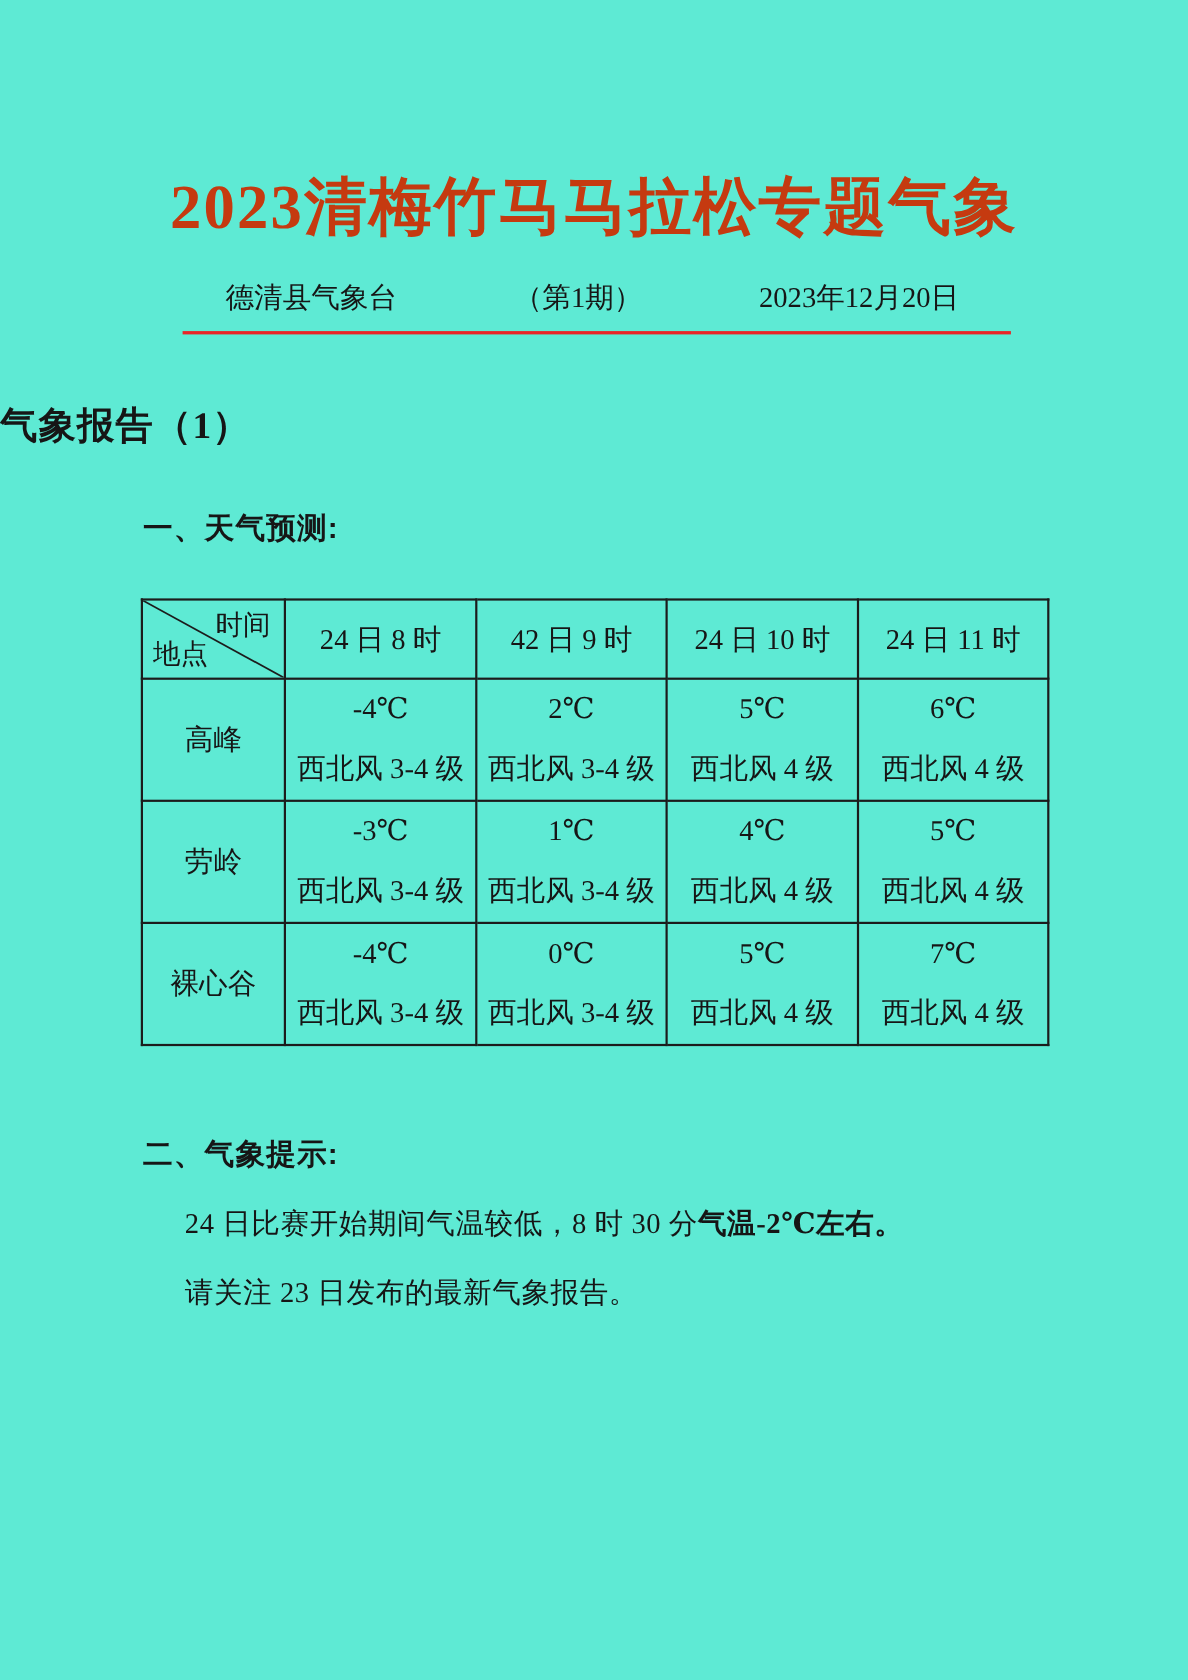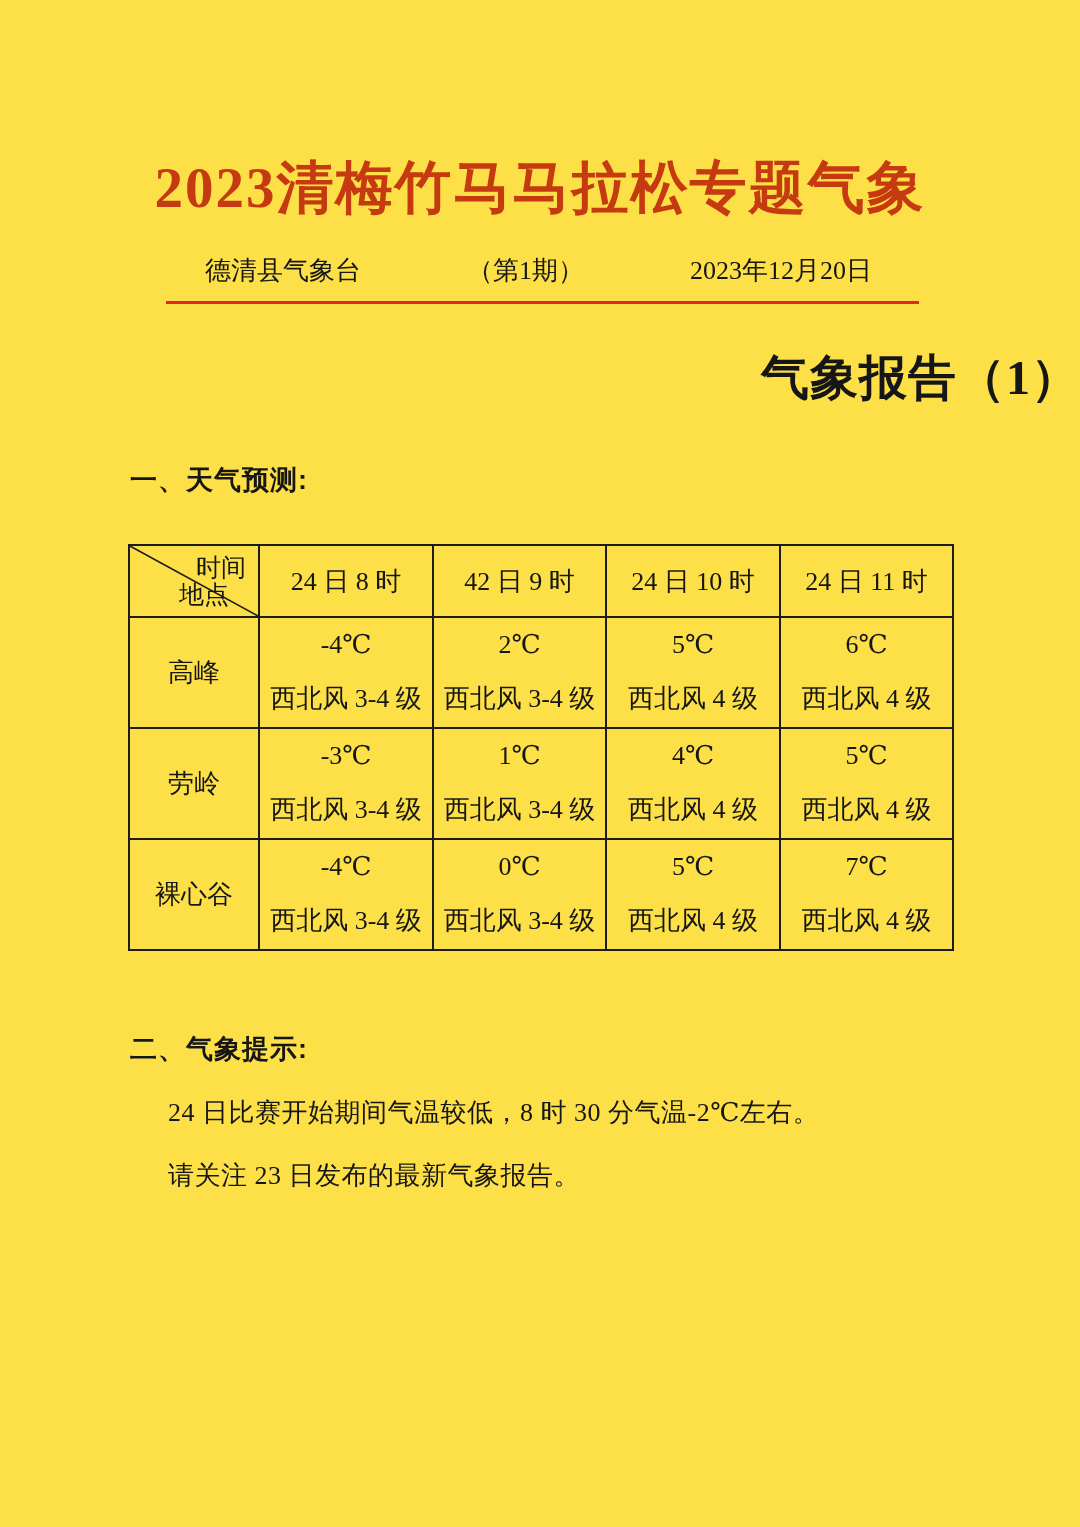--- a/index.html
+++ b/index.html
@@ -3,73 +3,73 @@
 <meta charset="utf-8">
 <style>
   :root{
     --title_red:#c53a10;
     --rule_red:#e82527;
     --text:#161616;
     --border:#1c1c1c;
   }
   html,body{margin:0;padding:0;background:#ffffff;}
   .page{
-    width:1080px;height:1527px;background:#fde047;position:relative;overflow:hidden;
+    width:1080px;height:1527px;background:#5eead4;position:relative;overflow:hidden;
     font-family:"Liberation Serif","DejaVu Serif",serif;color:var(--text);
   }
   .doc-title{
     margin:150px 0 0 0;text-align:center;
     font-size:57px;font-weight:bold;letter-spacing:2px;
     color:var(--title_red);
     font-family:"Liberation Serif","DejaVu Serif",serif;
   }
   .masthead{
     width:755px;margin:26px 0 0 165px;
     padding:0 48px 0 40px;box-sizing:border-box;
     display:flex;justify-content:space-between;align-items:center;
     font-size:26px;
   }
   .red-rule{
     width:753px;height:3px;margin:13px 0 0 166px;
     background:var(--rule_red);border:none;
   }
   .report-title{
-    margin:42px 0 0 0;text-align:right;
-    font-size:48px;font-weight:bold;letter-spacing:1px;
+    margin:60px 0 0 0;text-align:left;
+    font-size:34px;font-weight:bold;letter-spacing:1px;
   }
   .section-heading{
     margin:52px 0 0 130px;
     font-family:"Liberation Sans","DejaVu Sans",sans-serif;
     font-size:27px;font-weight:bold;letter-spacing:1px;
   }
   .section-heading.second{margin-top:80px;}
   .body-para{
     margin:24px 120px 0 130px;
     font-size:26px;text-indent:2em;letter-spacing:0.5px;
   }
   .tip-line{
     margin:28px 120px 0 168px;
     font-size:26px;letter-spacing:0.5px;
   }
-  .tip-line .bold-part{font-weight:normal;}
+  .tip-line .bold-part{font-weight:bold;}
   table.forecast{
     margin:46px 0 0 128px;border-collapse:collapse;table-layout:fixed;
     width:824px;
   }
   table.forecast th,table.forecast td{
     border:2px solid var(--border);
     font-weight:normal;font-size:26px;text-align:center;vertical-align:middle;
     padding:0;
   }
   table.forecast thead tr{height:72px;}
   table.forecast tbody tr{height:111px;}
   td.corner-cell{position:relative;}
   td.corner-cell svg{position:absolute;left:0;top:0;width:100%;height:100%;display:block;}
   .corner-time{position:absolute;top:5px;right:12px;font-size:25px;}
-  .corner-loc{position:absolute;bottom:5px;left:9px;font-size:25px;margin-left:40px;}
+  .corner-loc{position:absolute;bottom:5px;left:9px;font-size:25px;}
   td.data-cell .cell-inner{
     display:flex;flex-direction:column;justify-content:space-between;
     height:83px;padding:0;margin:0 auto;
   }
   td.data-cell{padding:14px 0 12px 0;}
   .temp,.wind{line-height:1.1;}
   .loc-cell{font-size:26px;margin-left:35px;}
 </style>
 </head>
 <body>

